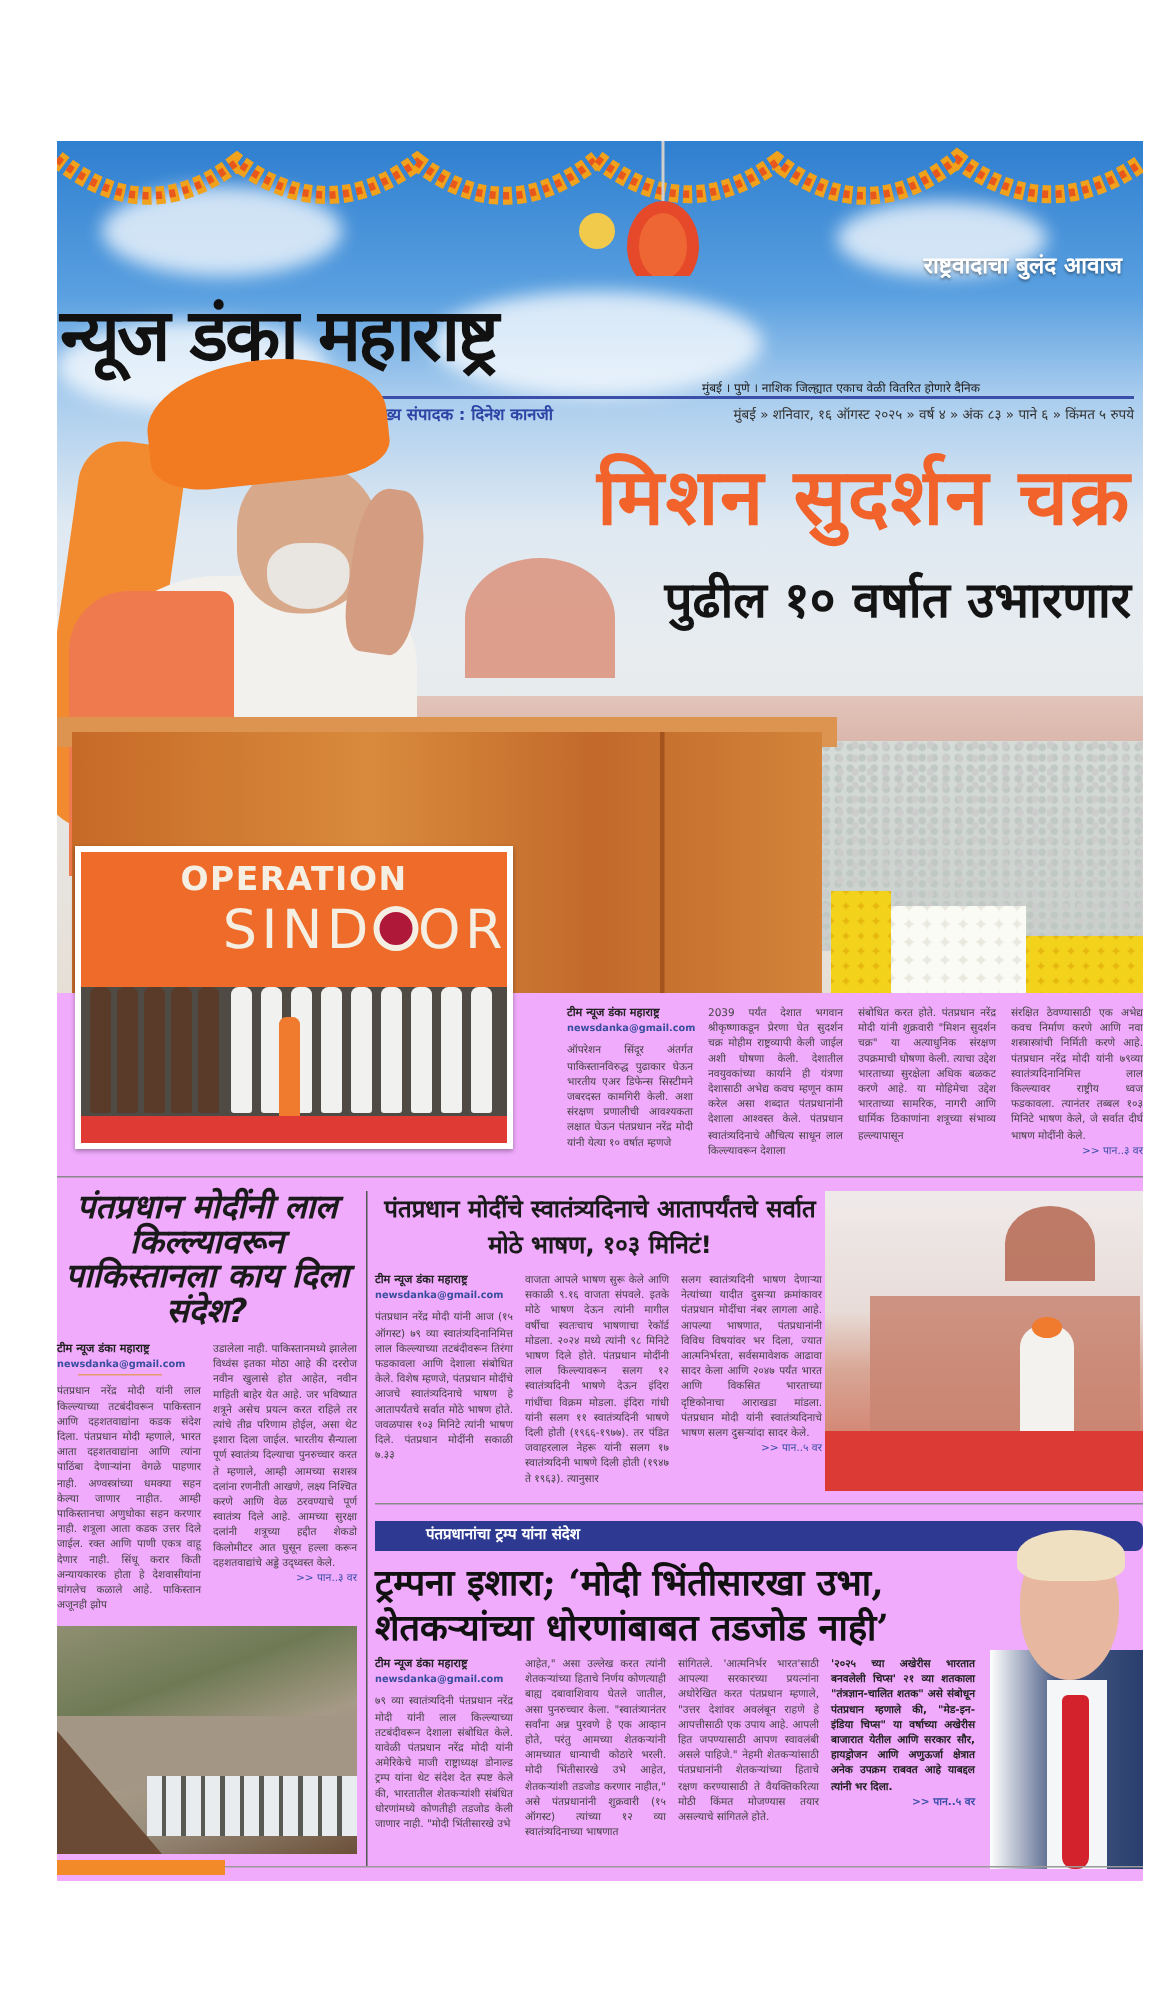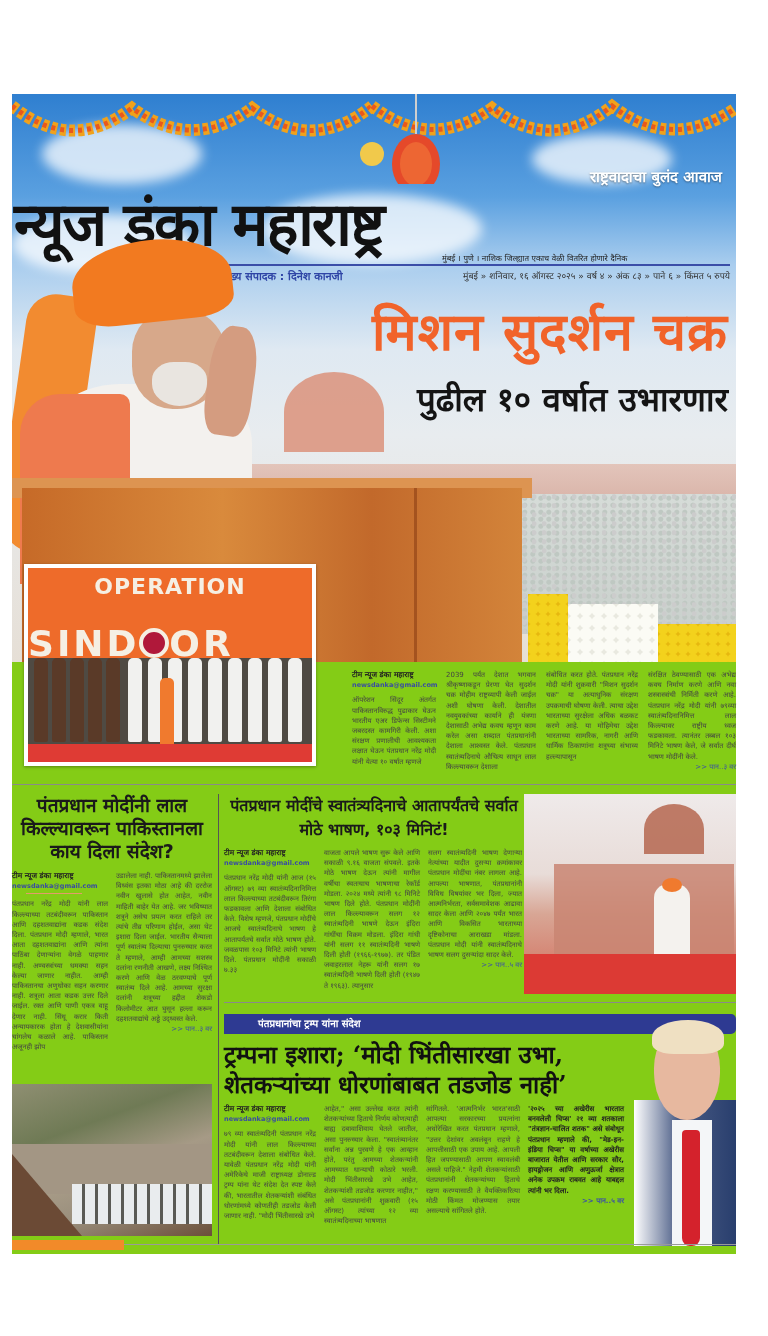--- a/index.html
+++ b/index.html
@@ -1,34 +1,34 @@
 <!DOCTYPE html>
 <html><head>
 <meta charset="utf-8">
 <style>
   * { box-sizing: border-box; margin: 0; padding: 0; }
   html, body { width: 768px; height: 1336px; background: #ffffff; overflow: hidden; }
   body { font-family: "DejaVu Sans", sans-serif; color: #1a1a1a; position: relative; }
 
-  .page { position: absolute; left: 12px; top: 94px; width: 724px; height: 1160px; background: #84cc16; }
+  .page { position: absolute; left: 38px; top: 94px; width: 724px; height: 1160px; background: #f0abfc; }
 
   
   .hero {
     position: absolute; left: 0; top: 0; width: 724px; height: 568px; overflow: hidden;
     background: linear-gradient(180deg, #2f7fd0 0%, #5aa0e0 18%, #a9cdee 30%, #dfe9f2 45%, #e8ecef 60%, #e6dfd6 100%);
   }
   .cloud { position: absolute; background: rgba(255,255,255,0.75); border-radius: 50%; filter: blur(6px); }
   .garland { position: absolute; left: 0; top: 0; width: 724px; height: 90px; }
   .tagline {
     position: absolute; right: 14px; top: 72px; color: #fff; font-weight: bold; font-size: 15px;
     text-shadow: 0 1px 2px rgba(0,0,0,0.4);
   }
   .paper-name {
     position: absolute; left: 2px; top: 90px; font-family: "DejaVu Serif", serif; font-weight: bold;
-    font-size: 60px; line-height: 80px; color: #111; letter-spacing: -2px; white-space: nowrap;
+    font-size: 48px; line-height: 80px; color: #111; letter-spacing: -2px; white-space: nowrap;
   }
   .edition-line {
     position: absolute; left: 430px; top: 158px; font-size: 8px; color: #222; white-space: nowrap;
   }
   .editor-line {
     position: absolute; left: 210px; top: 170px; width: 508px; height: 18px;
     border-top: 2px solid #3b4ea8; font-size: 10px; white-space: nowrap;
   }
   .editor-line .editor { position: absolute; left: 0; top: 2px; color: #2f45a6; font-weight: bold; font-size: 11px; }
   .editor-line .dateline { position: absolute; right: 0; top: 3px; color: #333; font-size: 9px; }
@@ -66,21 +66,21 @@
   .flowers-w { position: absolute; left: 556px; top: 510px; width: 90px; height: 58px; background: radial-gradient(circle,#fbfbf5 0 6px,#e9e9e0 7px) 0 0/12px 12px; }
   .flowers-y2 { position: absolute; left: 646px; top: 530px; width: 78px; height: 38px; background: radial-gradient(circle,#f3d21c 0 5px,#e6b80f 6px) 0 0/10px 10px; }
 
   
   .inset {
     position: absolute; left: 12px; top: 470px; width: 292px; height: 202px; background: #fff;
     padding: 4px; box-shadow: 0 1px 3px rgba(0,0,0,0.35); z-index: 3;
   }
   .inset-inner { position: relative; width: 100%; height: 100%; background: #ee6b2a; overflow: hidden; padding-left: 32px; }
   .op-title { position: absolute; left: 0; width: 100%; text-align: center; top: 6px; color: #f5efe3; font-weight: bold; font-size: 22px; letter-spacing: 1px; }
-  .op-word { position: absolute; left: 0; width: 100%; text-align: left; top: 32px; color: #f5efe3; font-weight: bold; font-size: 36px; letter-spacing: 3px; margin-top: 23px; }
+  .op-word { position: absolute; left: 0; width: 100%; text-align: right; top: 32px; color: #f5efe3; font-weight: normal; font-size: 36px; letter-spacing: 3px; }
   .op-dot { display: inline-block; width: 30px; height: 30px; border-radius: 50%; background: #b0183a; border: 4px solid #f5efe3; vertical-align: -2px; }
   .guards { position: absolute; left: 0; top: 90px; width: 100%; height: 90px; background: #4f4a43; }
   .guard { position: absolute; top: 0; width: 14px; height: 84px; border-radius: 5px 5px 2px 2px; }
   .red-carpet { position: absolute; left: 0; bottom: 0; width: 100%; height: 18px; background: #df3b34; }
 
   
   .lead-cols { position: absolute; left: 340px; top: 576px; width: 384px; height: 110px; }
   .col { position: absolute; font-size: 7px; line-height: 10.2px; color: #444; text-align: justify; }
   .byline-team { font-weight: bold; font-size: 7.5px; color: #222; }
   .byline-mail { font-size: 6.5px; color: #3a4ea0; font-weight: bold; margin-bottom: 5px; }
@@ -207,21 +207,21 @@
     <div class="col" style="left:194px;top:0;width:92px;">संबोधित करत होते. पंतप्रधान नरेंद्र मोदी यांनी शुक्रवारी "मिशन सुदर्शन चक्र" या अत्याधुनिक संरक्षण उपक्रमाची घोषणा केली. त्याचा उद्देश भारताच्या सुरक्षेला अधिक बळकट करणे आहे. या मोहिमेचा उद्देश भारताच्या सामरिक, नागरी आणि धार्मिक ठिकाणांना शत्रूच्या संभाव्य हल्ल्यापासून</div>
     <div class="col" style="left:296px;top:0;width:88px;">
       <div>संरक्षित ठेवण्यासाठी एक अभेद्य कवच निर्माण करणे आणि नवा शस्त्रास्त्रांची निर्मिती करणे आहे. पंतप्रधान नरेंद्र मोदी यांनी ७९व्या स्वातंत्र्यदिनानिमित्त लाल किल्ल्यावर राष्ट्रीय ध्वज फडकावला. त्यानंतर तब्बल १०३ मिनिटे भाषण केले, जे सर्वात दीर्घ भाषण मोदींनी केले.</div>
       <div class="more-link">&gt;&gt; पान..३ वर</div>
     </div>
   </div>
 
   <div class="hr-full" style="top:690px;"></div>
 
   <div class="left-story">
-    <div class="story-head" style="font-size:19px;line-height:23px;">पंतप्रधान मोदींनी लाल किल्ल्यावरून पाकिस्तानला काय दिला संदेश?</div>
+    <div class="story-head" style="font-size:22px;line-height:23px;font-style:italic;">पंतप्रधान मोदींनी लाल किल्ल्यावरून पाकिस्तानला काय दिला संदेश?</div>
     <div style="position:relative;height:200px;margin-top:8px;">
       <div class="col" style="left:0;top:0;width:96px;">
         <div class="byline-team">टीम न्यूज डंका महाराष्ट्र</div>
         <div class="byline-mail">newsdanka@gmail.com</div>
         <div class="byline-rule"></div>
         <div>पंतप्रधान नरेंद्र मोदी यांनी लाल किल्ल्याच्या तटबंदीवरून पाकिस्तान आणि दहशतवाद्यांना कडक संदेश दिला. पंतप्रधान मोदी म्हणाले, भारत आता दहशतवाद्यांना आणि त्यांना पाठिंबा देणाऱ्यांना वेगळे पाहणार नाही. अण्वस्त्रांच्या धमक्या सहन केल्या जाणार नाहीत. आम्ही पाकिस्तानचा अणुधोका सहन करणार नाही. शत्रूला आता कडक उत्तर दिले जाईल. रक्त आणि पाणी एकत्र वाहू देणार नाही. सिंधू करार किती अन्यायकारक होता हे देशवासीयांना चांगलेच कळाले आहे. पाकिस्तान अजूनही झोप</div>
       </div>
       <div class="col" style="left:104px;top:0;width:96px;">
         <div>उडालेला नाही. पाकिस्तानमध्ये झालेला विध्वंस इतका मोठा आहे की दररोज नवीन खुलासे होत आहेत, नवीन माहिती बाहेर येत आहे. जर भविष्यात शत्रूने असेच प्रयत्न करत राहिले तर त्यांचे तीव्र परिणाम होईल, असा थेट इशारा दिला जाईल. भारतीय सैन्याला पूर्ण स्वातंत्र्य दिल्याचा पुनरुच्चार करत ते म्हणाले, आम्ही आमच्या सशस्त्र दलांना रणनीती आखणे, लक्ष्य निश्चित करणे आणि वेळ ठरवण्याचे पूर्ण स्वातंत्र्य दिले आहे. आमच्या सुरक्षा दलांनी शत्रूच्या हद्दीत शेकडो किलोमीटर आत घुसून हल्ला करून दहशतवाद्यांचे अड्डे उद्ध्वस्त केले.</div>
         <div class="more-link">&gt;&gt; पान..३ वर</div>

